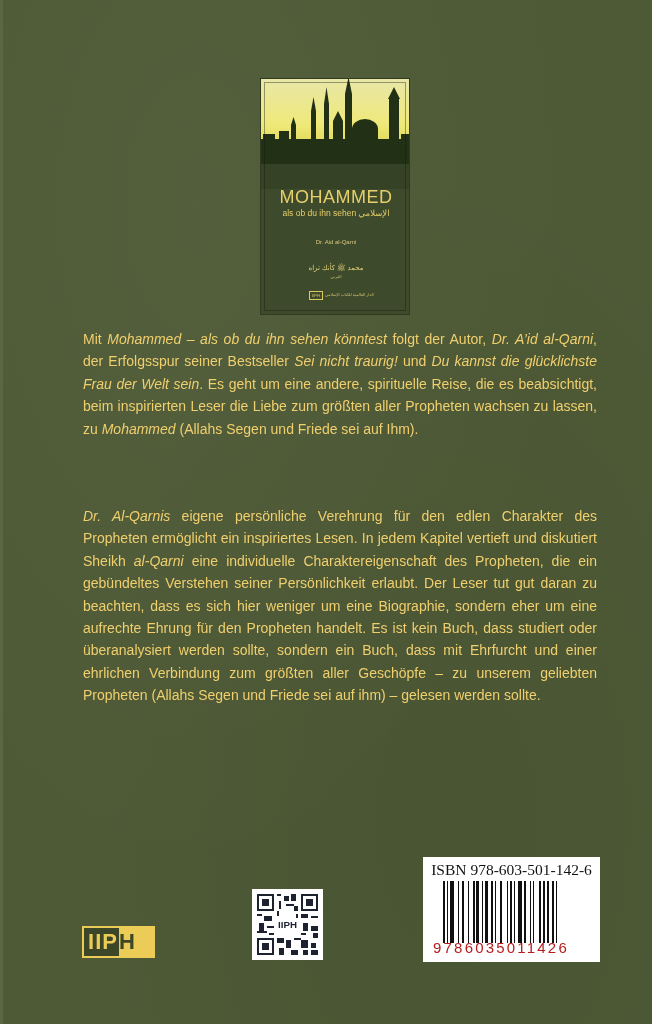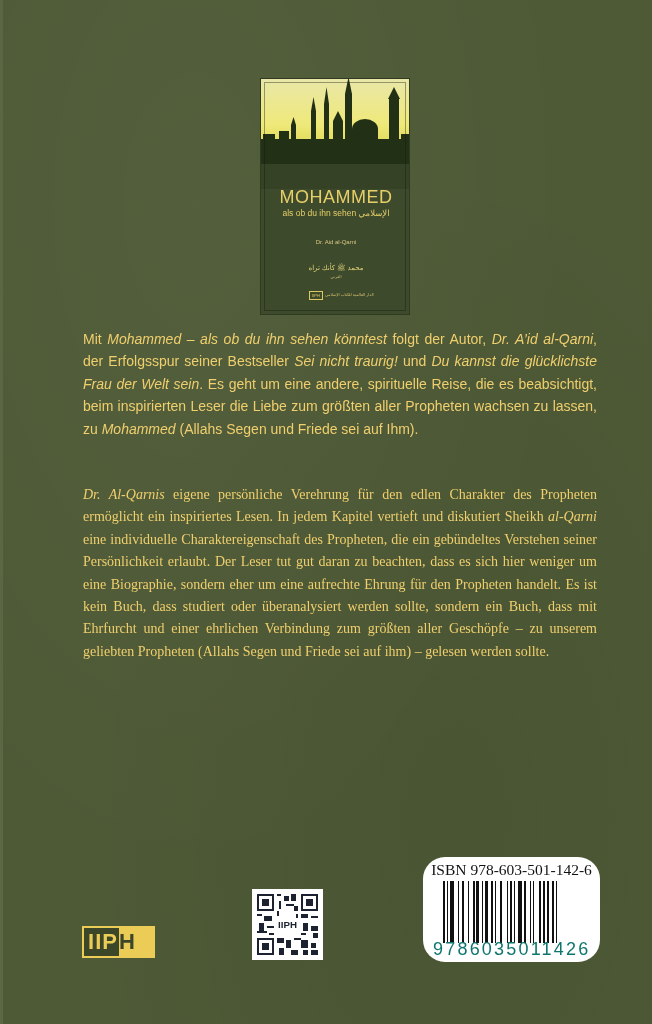--- a/index.html
+++ b/index.html
@@ -52,46 +52,45 @@
   }
   .cover-frame {
     position:absolute; left:3px; top:3px; right:3px; bottom:3px; border:1px solid rgba(20,25,10,0.4);
   }
   .blurb {
     position:absolute; left:83px; width:514px; color:#f0cf6e;
     font-size:14px; line-height:22.4px; text-align:justify;
   }
   .blurb i { font-style:italic; }
   .p1 { top:328px; }
-  .p2 { top:484px;font-family:Liberation Serif, serif; }
+  .p2 { top:505px; }
   .qr {
     position:absolute; left:252px; top:889px; width:71px; height:71px;
     background:#fff; box-sizing:border-box; padding:5px;
   }
   .qr svg { width:61px; height:61px; display:block; }
   .iiph {
     position:absolute; left:82px; top:926px; width:73px; height:32px;
     border:2px solid #ebcc57; box-sizing:border-box; display:flex;
     font-family:"Liberation Sans", sans-serif; font-weight:bold; font-size:22px; line-height:28px;align-items:center;
   }
   .iiph-left { width:34px; background:#3c4628; color:#ebcc57; text-align:right; padding-right:1px; letter-spacing:1px; }
   .iiph-right { flex:1; background:#ebcc57; color:#3c4628; text-align:left; padding-left:0; }
   .isbn {
     position:absolute; left:423px; top:857px; width:177px; height:105px; background:#fff;
     box-sizing:border-box;
-    border-radius:22px;
   }
   .isbn-title {
     position:absolute; left:0; top:4px; width:177px; text-align:center;
     font-family:"Liberation Serif", serif; font-size:15.5px; color:#111;
   }
   .isbn-bars { position:absolute; left:20px; top:24px; width:150px; height:62px; }
   .isbn-digits {
     position:absolute; left:10px; top:82px; width:162px;
-    font-family:"Liberation Sans", sans-serif; font-size:18px; color:#0f766e; letter-spacing:2.2px;
+    font-family:"Liberation Sans", sans-serif; font-size:15px; color:#b91c1c; letter-spacing:2.2px;
   }
 </style>
 </head>
 <body>
 
 <div class="edge-left"></div>
 
 <div class="cover">
   <div class="cover-sky"></div>
   <svg class="cover-skyline" viewBox="0 0 150 110">

